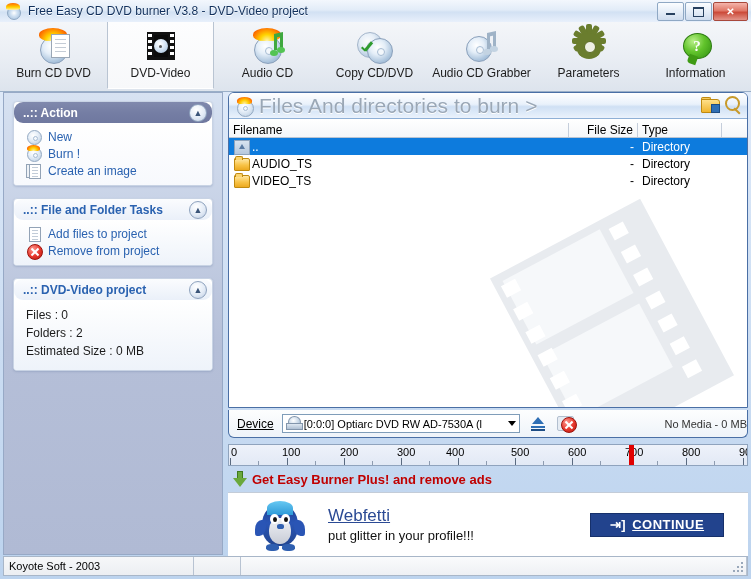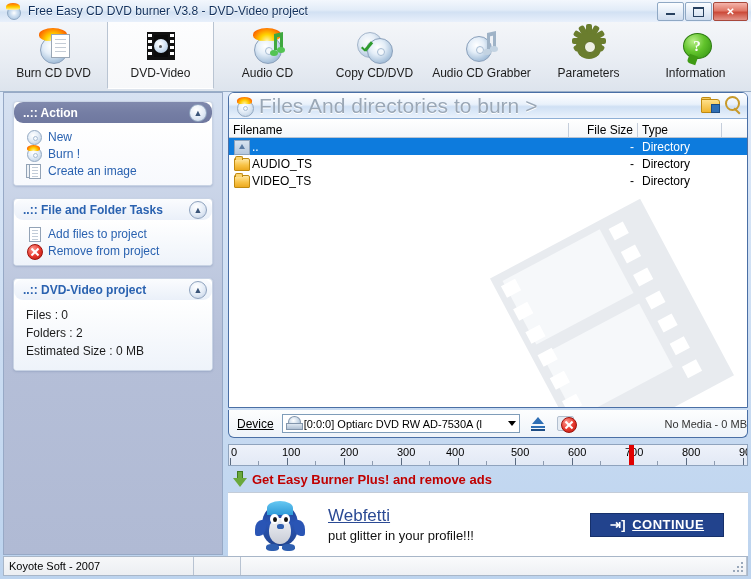--- a/index.html
+++ b/index.html
@@ -754,21 +754,21 @@
         <div class="adsub">put glitter in your profile!!!</div>
       </span>
       <span class="continue">
         <span>⇥]</span>
         <span class="ctext">CONTINUE</span>
       </span>
     </div>
   </div>
 
   <div class="statusbar">
-    <div class="sbcell sb1">Koyote Soft - 2007</div>
+    <div class="sbcell sb1">Koyote Soft - 2003</div>
     <div class="sbcell sb2"></div>
     <div class="sbcell sb3"></div>
     <div class="grip">
       <i style="left:8px;top:8px"></i>
         <i style="left:4px;top:8px"></i>
         <i style="left:0px;top:8px"></i>
       <i style="left:8px;top:4px"></i>
         <i style="left:4px;top:4px"></i>
         <i style="left:8px;top:0px"></i>
     </div>

